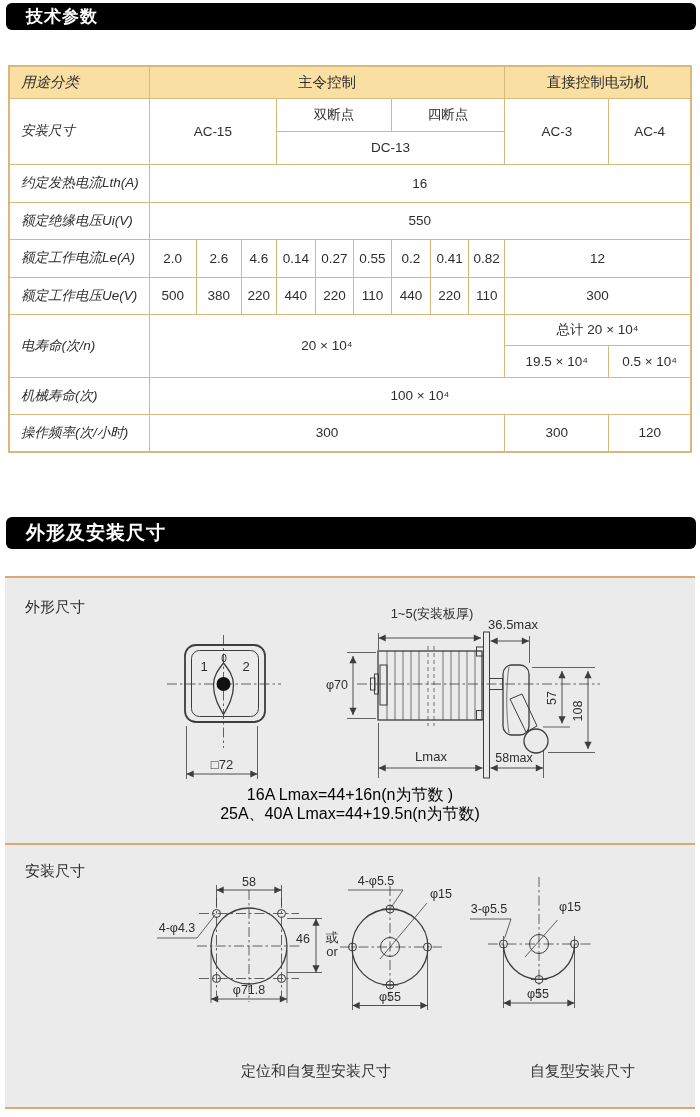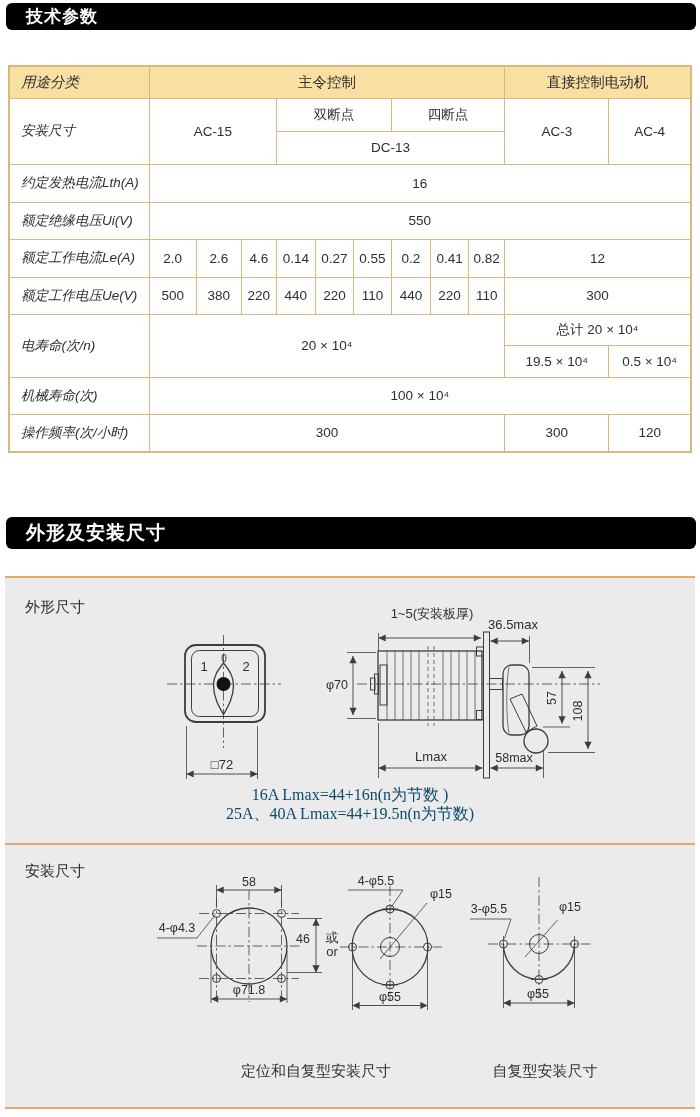--- a/index.html
+++ b/index.html
@@ -21,21 +21,21 @@
   }
   table.spec td { border:1px solid #D9B87C; text-align:center; padding:0; overflow:hidden; }
   table.spec td.lbl { text-align:left; padding-left:11px;font-style:italic; }
   table.spec tr.hdr td { background:#FADFA2; font-size:14.5px; }
 
   .panel { position:absolute; left:5px; width:690px; background:#EBEBEB; box-sizing:border-box; }
   .panelA { top:576px; height:267px; border-top:2px solid #DCA96E; }
   .panelB { top:843px; height:266px; border-top:2px solid #DCA96E; border-bottom:2px solid #DCA96E; }
 
   .sec-label { position:absolute; font-size:15px; color:#2e2e2e;text-align:center; }
-  .formula { position:absolute; left:0; width:700px; text-align:center; font-size:16px; color:#0c4a6e;font-family:Liberation Serif, serif; }
+  .formula { position:absolute; left:0; width:700px; text-align:center; font-size:16px; color:#000000; }
   .caption { position:absolute; text-align:center; font-size:15px; color:#333; }
   .or-block { position:absolute; left:320px; top:931px; width:24px; text-align:center; font-size:13px; line-height:14px; color:#333; }
 
   svg.draw { position:absolute; left:0; width:700px; height:267px; }
   svg text { font-family:"Liberation Sans", sans-serif; font-size:12.5px; fill:#2e2e2e; text-anchor:middle; }
   svg text.t13 { font-size:13px; }
   svg text.t10 { font-size:10px; }
   .s   { stroke:#3d3d3d; fill:none; stroke-width:1.3; }
   .s18 { stroke:#3d3d3d; fill:none; stroke-width:1.8; }
   .s1  { stroke:#3d3d3d; fill:none; stroke-width:1; }
@@ -282,13 +282,13 @@
     <text x="538" y="997.5">φ55</text>
   </g>
 </svg>
 
 <div class="or-block">
   <div>或</div>
   <div>or</div>
 </div>
 
 <div class="caption" style="left:186px; top:1062px; width:260px;">定位和自复型安装尺寸</div>
-<div class="caption" style="left:455px; top:1062px; width:180px;">自复型安装尺寸</div>
+<div class="caption" style="left:455px; top:1062px; width:180px;text-align:right;">自复型安装尺寸</div>
 
 </body></html>

